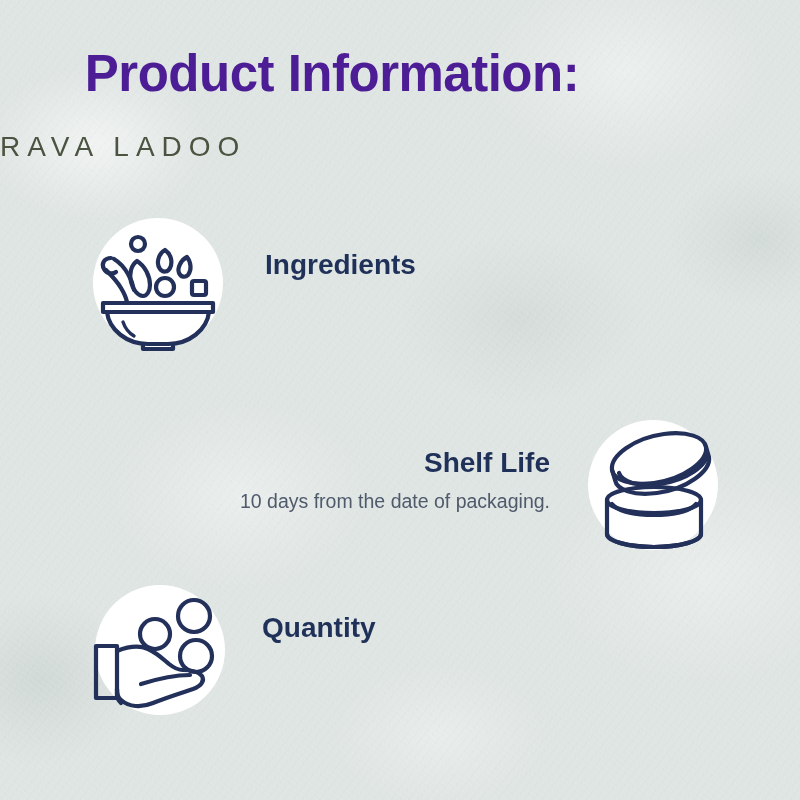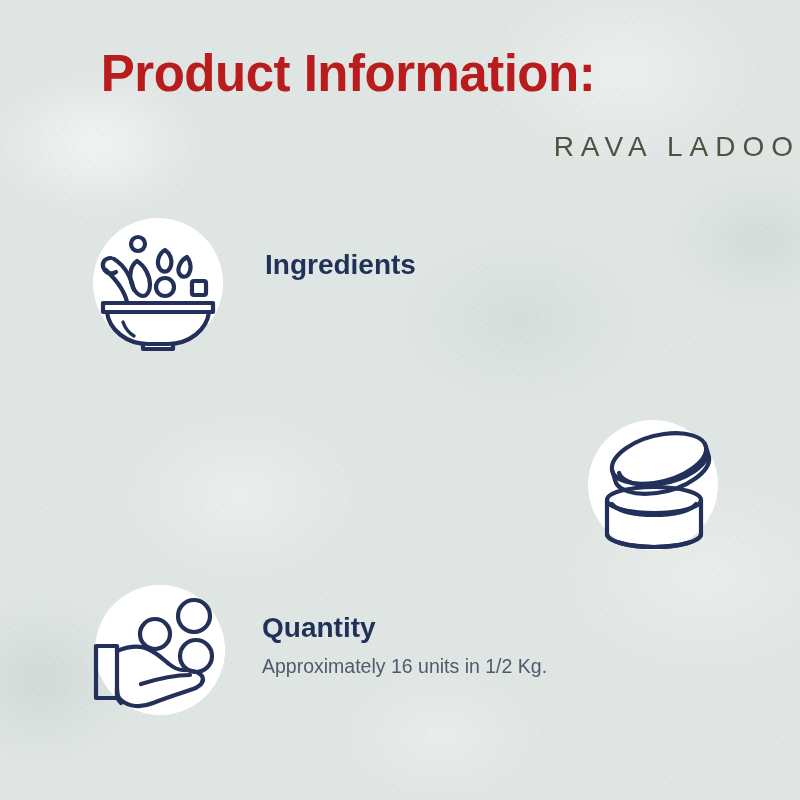--- a/index.html
+++ b/index.html
@@ -44,35 +44,35 @@
     background-image:
       repeating-linear-gradient(37deg,  rgba(255,255,255,0.22) 0px, rgba(255,255,255,0.22) 1px, rgba(0,0,0,0) 1px, rgba(0,0,0,0) 5px),
       repeating-linear-gradient(-52deg, rgba(150,165,160,0.16) 0px, rgba(150,165,160,0.16) 1px, rgba(0,0,0,0) 1px, rgba(0,0,0,0) 7px),
       repeating-linear-gradient(103deg, rgba(255,255,255,0.14) 0px, rgba(255,255,255,0.14) 1px, rgba(0,0,0,0) 1px, rgba(0,0,0,0) 4px);
   }
 
   
   .title {
     position: absolute;
     top: 48px;
-    left: 16px;
+    left: 0;
     width: 664px;
     text-align: center;
     font-size: 51px;
     font-weight: bold;
     letter-spacing: -0.5px;
-    color: #b91c1c;
+    color: #4c1d95;
     line-height: 1;
   }
   .subtitle {
     position: absolute;
     top: 133px;
     left: 0;
     width: 800px;
-    text-align: right;
+    text-align: left;
     font-size: 28px;
     font-weight: 500;
     letter-spacing: 7px;
     color: #4b5341;
     line-height: 1;
   }
 
   
   .icon-circle {
     position: absolute;
@@ -203,20 +203,24 @@
       <ellipse class="ico" cx="66" cy="80" rx="47" ry="13"></ellipse>
 
       <path class="ico" d="M24 84 C30 91 46 95 66 95 C86 95 102 91 108 84"></path>
 
       <path class="ico" d="M19 80 L19 114 C19 121 40 127 66 127 C92 127 113 121 113 114 L113 80"></path>
 
       <path class="ico" d="M19 114 C19 121 40 127 66 127 C92 127 113 121 113 114"></path>
     </svg>
   </div>
 
+  <div id="block-shelf">
+    <p class="block-heading">Shelf Life</p>
+    <p class="block-body">10 days from the date of packaging.</p>
+  </div>
 
   <div class="icon-circle" id="circle-quantity">
     <svg width="130" height="130" viewBox="0 0 130 130">
 
       <circle class="ico" cx="99" cy="31" r="16"></circle>
       <circle class="ico" cx="60" cy="49" r="15"></circle>
       <circle class="ico" cx="101" cy="71" r="16"></circle>
 
       <rect class="ico" x="1" y="61" width="21" height="52"></rect>
 
@@ -225,16 +229,15 @@
       <path class="ico" d="M88 85 C97 85 104 87 107 91 C110 96 106 101 98 104 C86 108 70 113 58 118 C46 123 34 122 26 115 C22 112 22 108 22 104"></path>
 
       <path class="ico" d="M22 104 L22 110 C22 113 24 116 26 118"></path>
 
       <path class="ico" d="M46 99 C62 94 80 90 95 90"></path>
     </svg>
   </div>
 
   <div id="block-quantity">
     <p class="block-heading">Quantity</p>
-    <p class="block-body">Approximately 16 units in 1/2 Kg.</p>
   </div>
 
 </div>
 
 </body></html>

